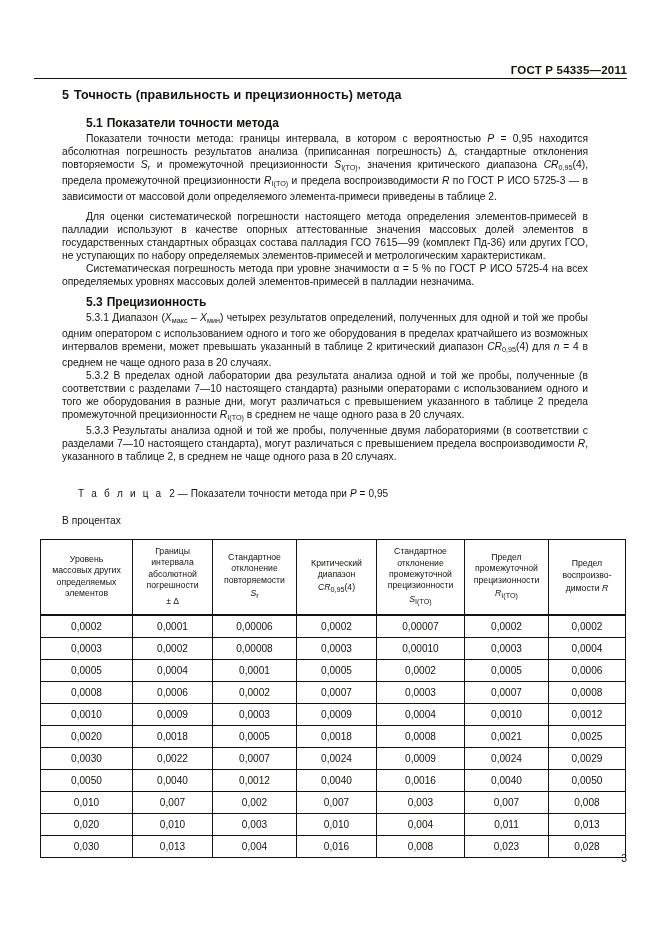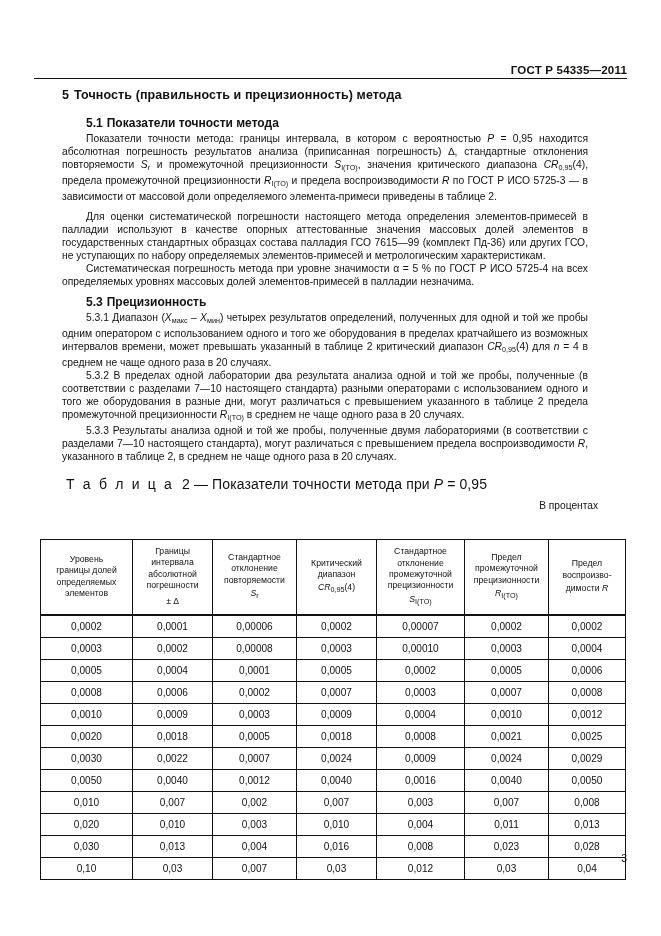--- a/index.html
+++ b/index.html
@@ -88,31 +88,30 @@
 
   i, em { font-style: italic; }
   sub {
     font-size: 7.2px;
     vertical-align: -0.22em;
     font-style: normal;
   }
 
   
   .tbl-caption {
-    font-size: 14px;
-    margin: 4px;
+    font-size: 10px;
+    margin: 16px;
     padding: 0;
     letter-spacing: 0.1px;
   }
   .tbl-caption .spaced {
     letter-spacing: 2.2px;
   }
   .units-line {
     font-size: 10.2px;
-    text-align: right;
     margin-top: 8px;
     padding-right: 2px;
   }
 
   
   table.precision {
     border-collapse: collapse;
     width: 585px;
     margin-top: 6px;
     table-layout: fixed;
@@ -225,21 +224,21 @@
           <col class="c2">
           <col class="c3">
           <col class="c4">
           <col class="c5">
           <col class="c6">
       </colgroup>
       <thead>
         <tr>
           <th>
             <span>Уровень</span><br>
-            <span>границы долей</span><br>
+            <span>массовых других</span><br>
             <span>определяемых</span><br>
             <span>элементов</span>
           </th>
           <th>
             <span>Границы</span><br>
             <span>интервала</span><br>
             <span>абсолютной</span><br>
             <span>погрешности</span><br>
             <span class="plusminus">± ∆</span>
           </th>
@@ -367,28 +366,19 @@
           </tr>
           <tr>
             <td>0,030</td>
             <td>0,013</td>
             <td>0,004</td>
             <td>0,016</td>
             <td>0,008</td>
             <td>0,023</td>
             <td>0,028</td>
           </tr>
-          <tr>
-            <td>0,10</td>
-            <td>0,03</td>
-            <td>0,007</td>
-            <td>0,03</td>
-            <td>0,012</td>
-            <td>0,03</td>
-            <td>0,04</td>
-          </tr>
         </tbody>
     </table>
   </div>
 
   <div class="page-number">3</div>
 
 </div>
 
 </body></html>

